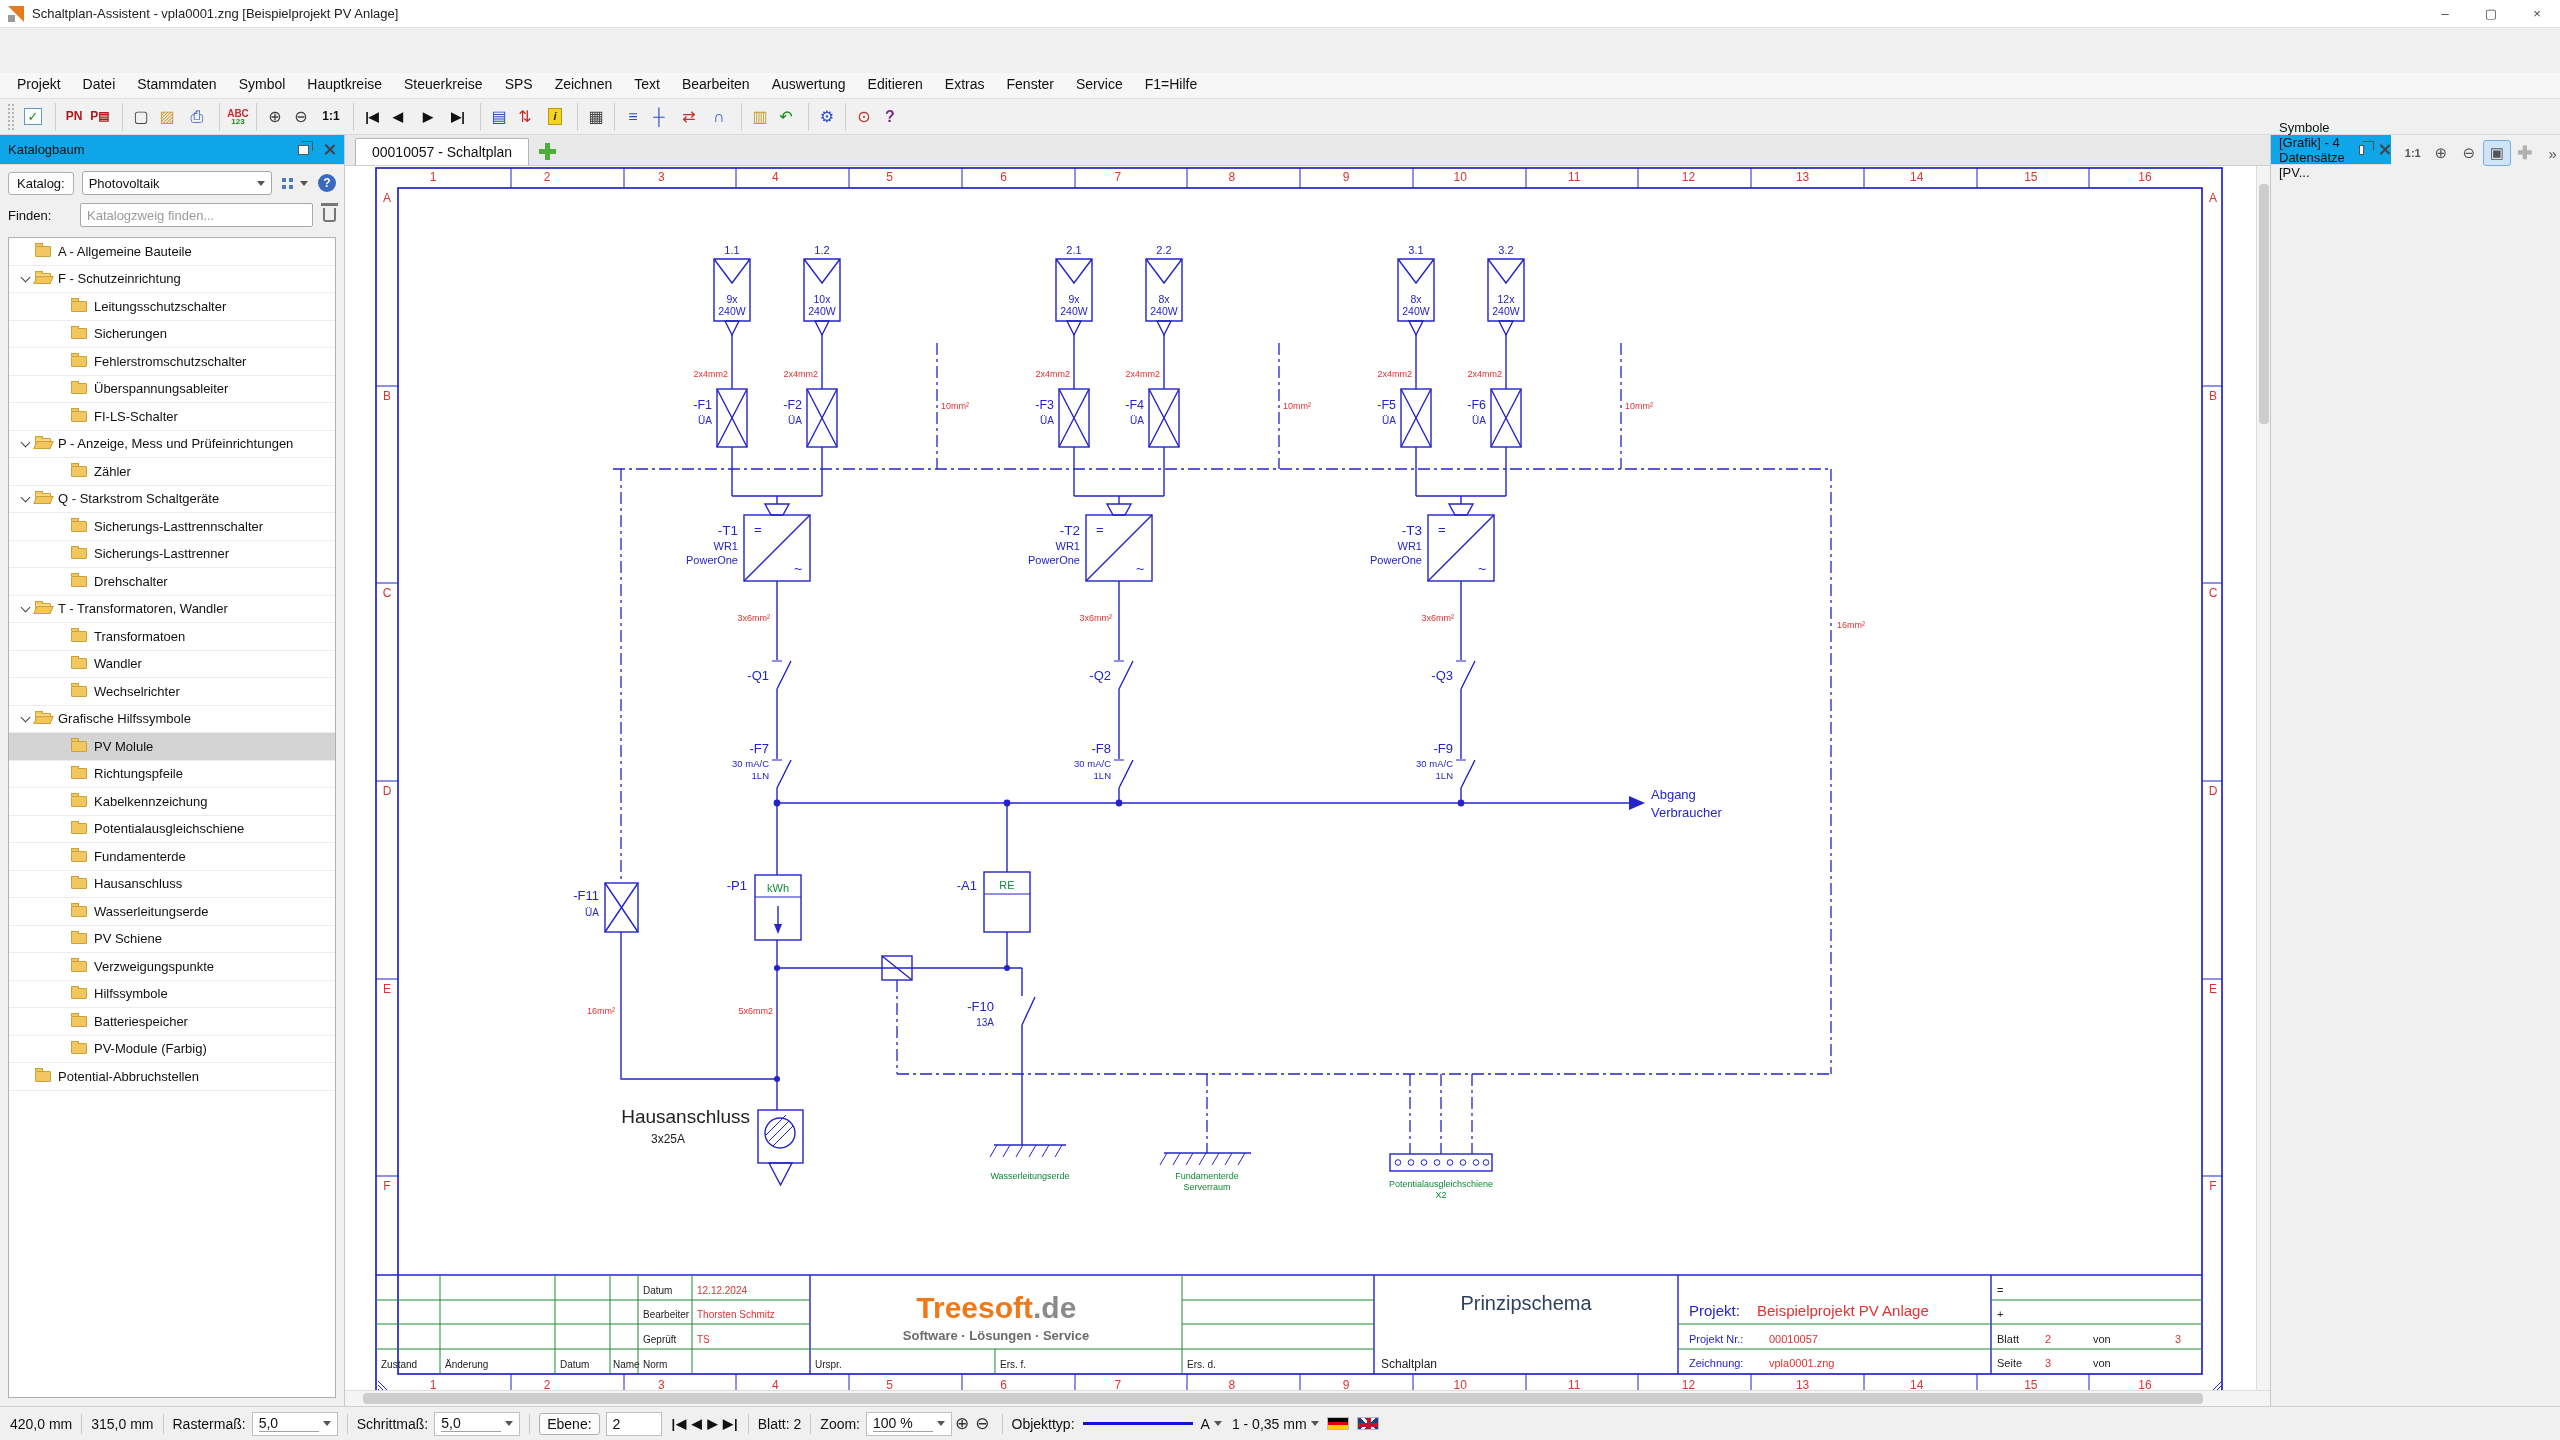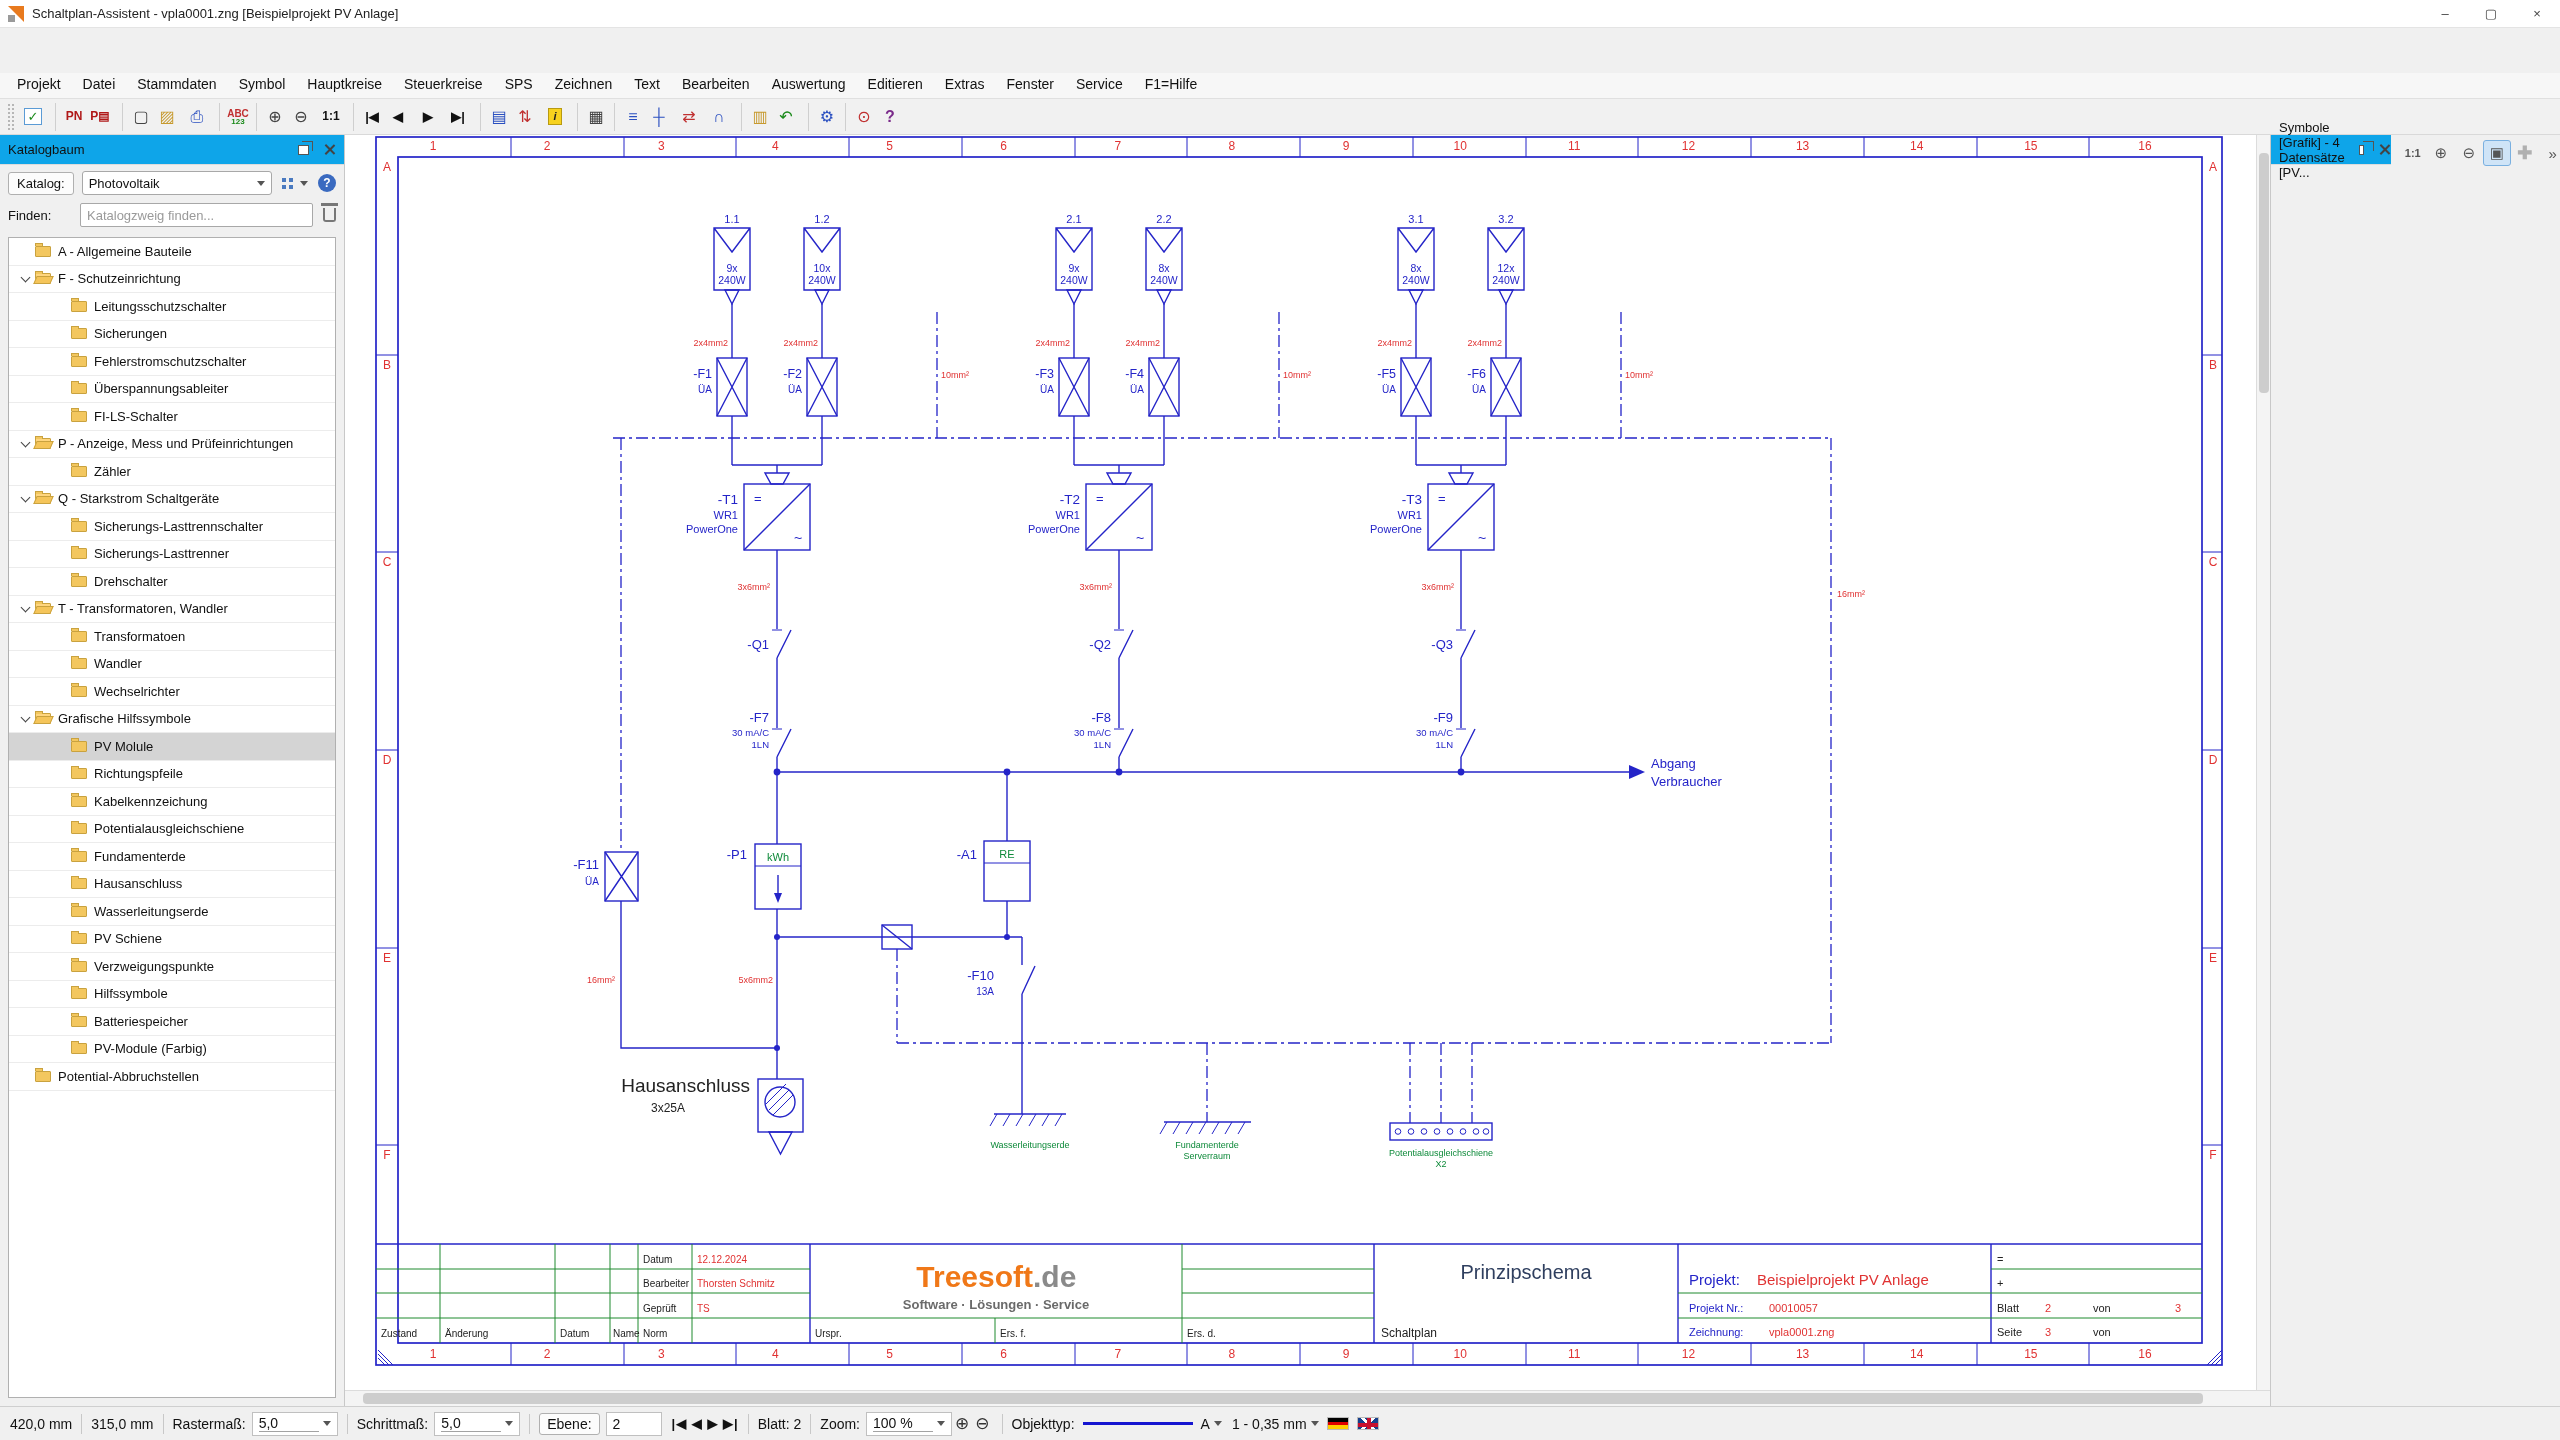--- a/index.html
+++ b/index.html
@@ -500,20 +500,24 @@
 
           <div class="tree-row" data-depth="0" data-kind="c" data-chev="0" data-sel="0">
             <span class="chev"></span>
             <span class="fold"></span>
             <span class="tlabel">Potential-Abbruchstellen</span>
           </div>
         </div>
     </div>
 
     <div class="center">
+      <div class="tabbar">
+        <div class="tab">00010057 - Schaltplan</div>
+        <span class="plusicon"></span>
+      </div>
 
       <div class="canvas">
 
         <svg width="1925" height="1265" viewBox="0 0 1925 1265">
 
           <rect class="frame" x="31" y="2" width="1846" height="1228"></rect>
           <rect class="frame" x="53" y="22" width="1804" height="1186"></rect>
           <path class="wt" d="M166,2 V22 M279,2 V22 M391,2 V22 M504,2 V22 M617,2 V22 M730,2 V22 M842,2 V22 M955,2 V22 M1068,2 V22 M1181,2 V22 M1293,2 V22 M1406,2 V22 M1519,2 V22 M1632,2 V22 M1744,2 V22"></path>
           <path class="wt" d="M166,1208 V1230 M279,1208 V1230 M391,1208 V1230 M504,1208 V1230 M617,1208 V1230 M730,1208 V1230 M842,1208 V1230 M955,1208 V1230 M1068,1208 V1230 M1181,1208 V1230 M1293,1208 V1230 M1406,1208 V1230 M1519,1208 V1230 M1632,1208 V1230 M1744,1208 V1230"></path>
           <path class="wt" d="M31,220 H53 M31,417 H53 M31,615 H53 M31,813 H53 M31,1010 H53"></path>

